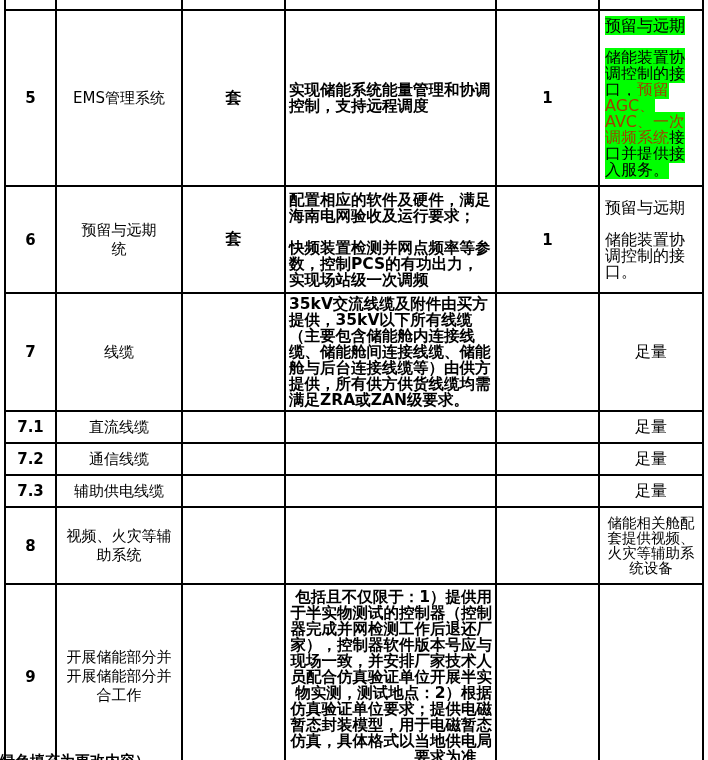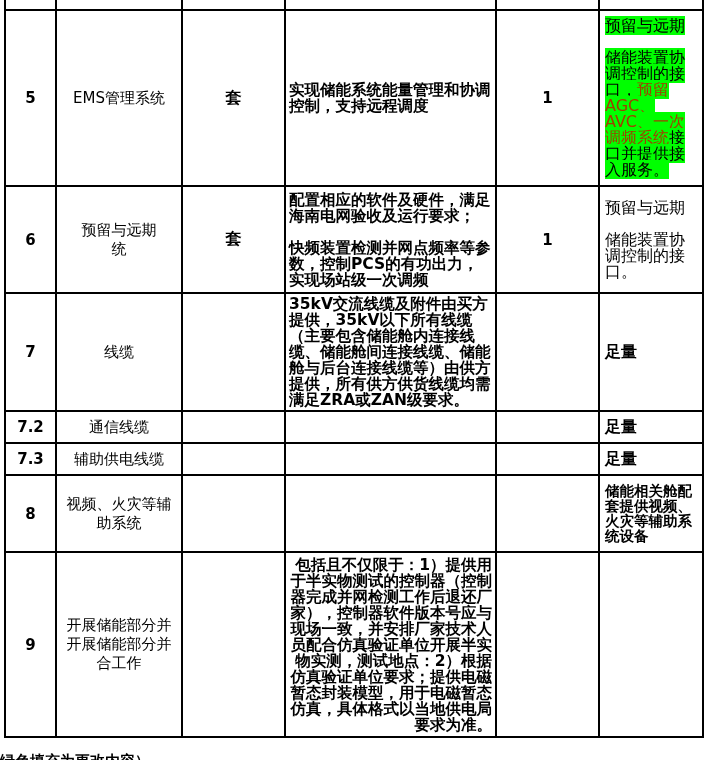--- a/index.html
+++ b/index.html
@@ -12,21 +12,21 @@
   table{border-collapse:collapse;table-layout:fixed;border-top:none;}
   td{border:2px solid #000;padding:0;vertical-align:middle;word-break:break-word;}
   tr.spacer td{border-top:none;height:9px;}
   .c-no{text-align:center;font-weight:bold;font-size:15px;}
   .c-name{text-align:center;font-size:15px;line-height:19px;font-weight:normal;}
   .c-unit{text-align:center;font-weight:bold;font-size:16px;}
   .c-desc{font-weight:bold;font-size:15.5px;line-height:16px;padding:2px 3px;text-align:left;}
   .c-desc.center{text-align:right;}
   .c-qty{text-align:center;font-weight:bold;font-size:15px;}
   .c-rem{font-size:16px;line-height:16px;padding:7px 5px;text-align:left;}
-  .c-rem.bold{font-weight:bold;}
+  .c-rem.bold{font-weight:normal;text-align:center;}
   .c-rem.compact{font-size:14.5px;line-height:15px;}
   .para + .para{margin-top:16px;}
   .hl{background:var(--hl,#00ff00);}
   .red{color:var(--red,#a04000);}
   .footnote{
     position:absolute;left:0px;top:752px;width:300px;
     font-size:15px;font-weight:bold;white-space:nowrap;color:#000;
   }
 </style>
 </head>
@@ -90,20 +90,32 @@
           </td>
           <td class="c-unit"></td>
           <td class="c-desc">
             <div class="para"><span>35kV交流线缆及附件由买方提供，35kV以下所有线缆（主要包含储能舱内连接线缆、储能舱间连接线缆、储能舱与后台连接线缆等）由供方提供，所有供方供货线缆均需满足ZRA或ZAN级要求。</span></div>
           </td>
           <td class="c-qty"></td>
           <td class="c-rem bold">
             <div class="para"><span>足量</span></div>
           </td>
         </tr>
+        <tr style="height: 30px;">
+          <td class="c-no">7.1</td>
+          <td class="c-name">
+            <div>直流线缆</div>
+          </td>
+          <td class="c-unit"></td>
+          <td class="c-desc"></td>
+          <td class="c-qty"></td>
+          <td class="c-rem bold">
+            <div class="para"><span>足量</span></div>
+          </td>
+        </tr>
         <tr style="height: 26px;">
           <td class="c-no">7.2</td>
           <td class="c-name">
             <div>通信线缆</div>
           </td>
           <td class="c-unit"></td>
           <td class="c-desc"></td>
           <td class="c-qty"></td>
           <td class="c-rem bold">
             <div class="para"><span>足量</span></div>

